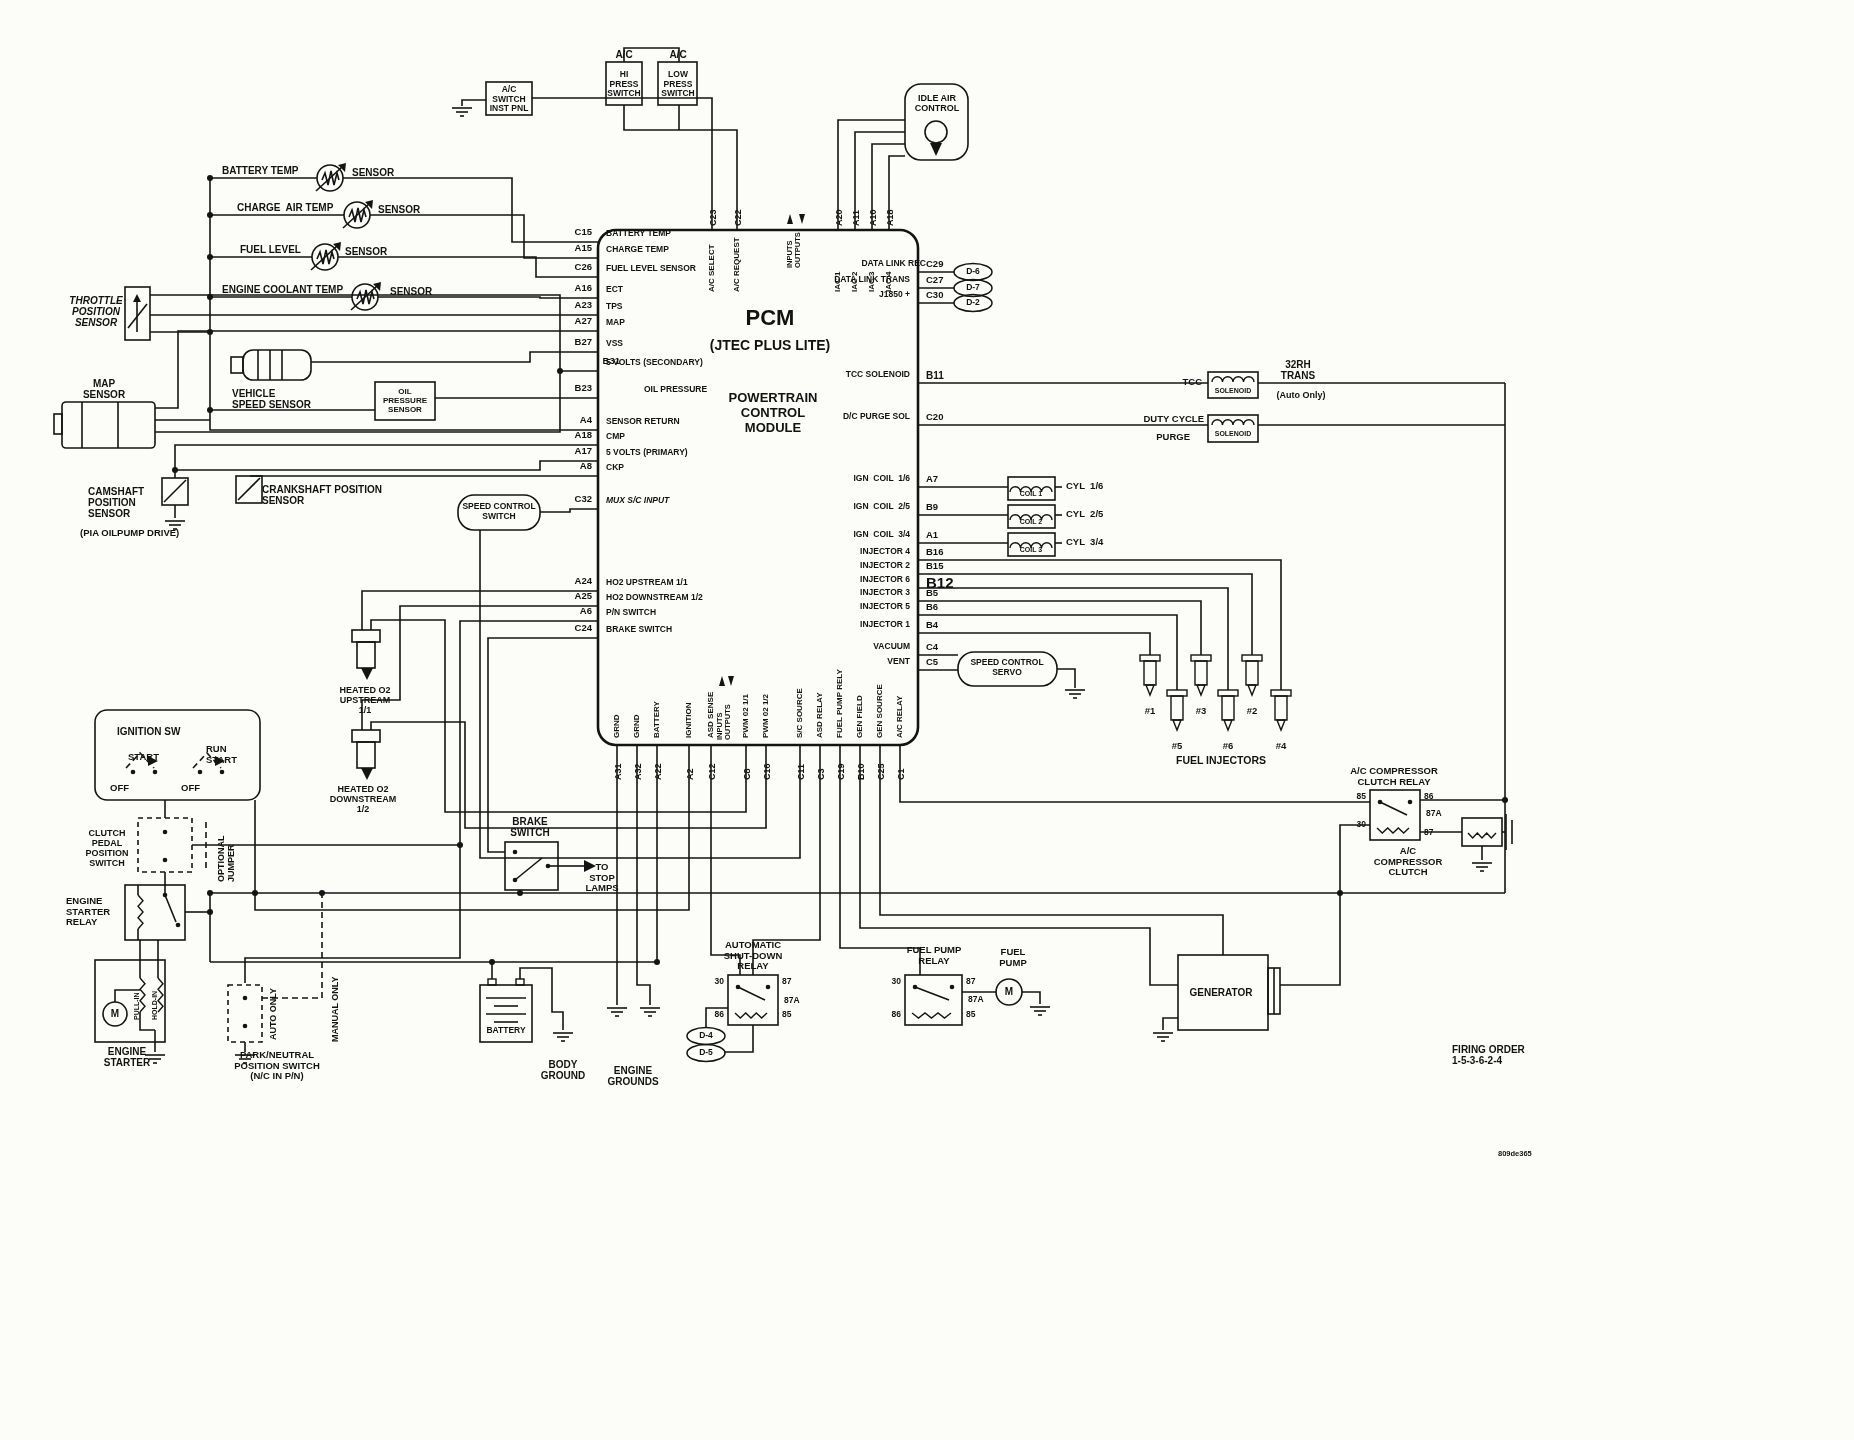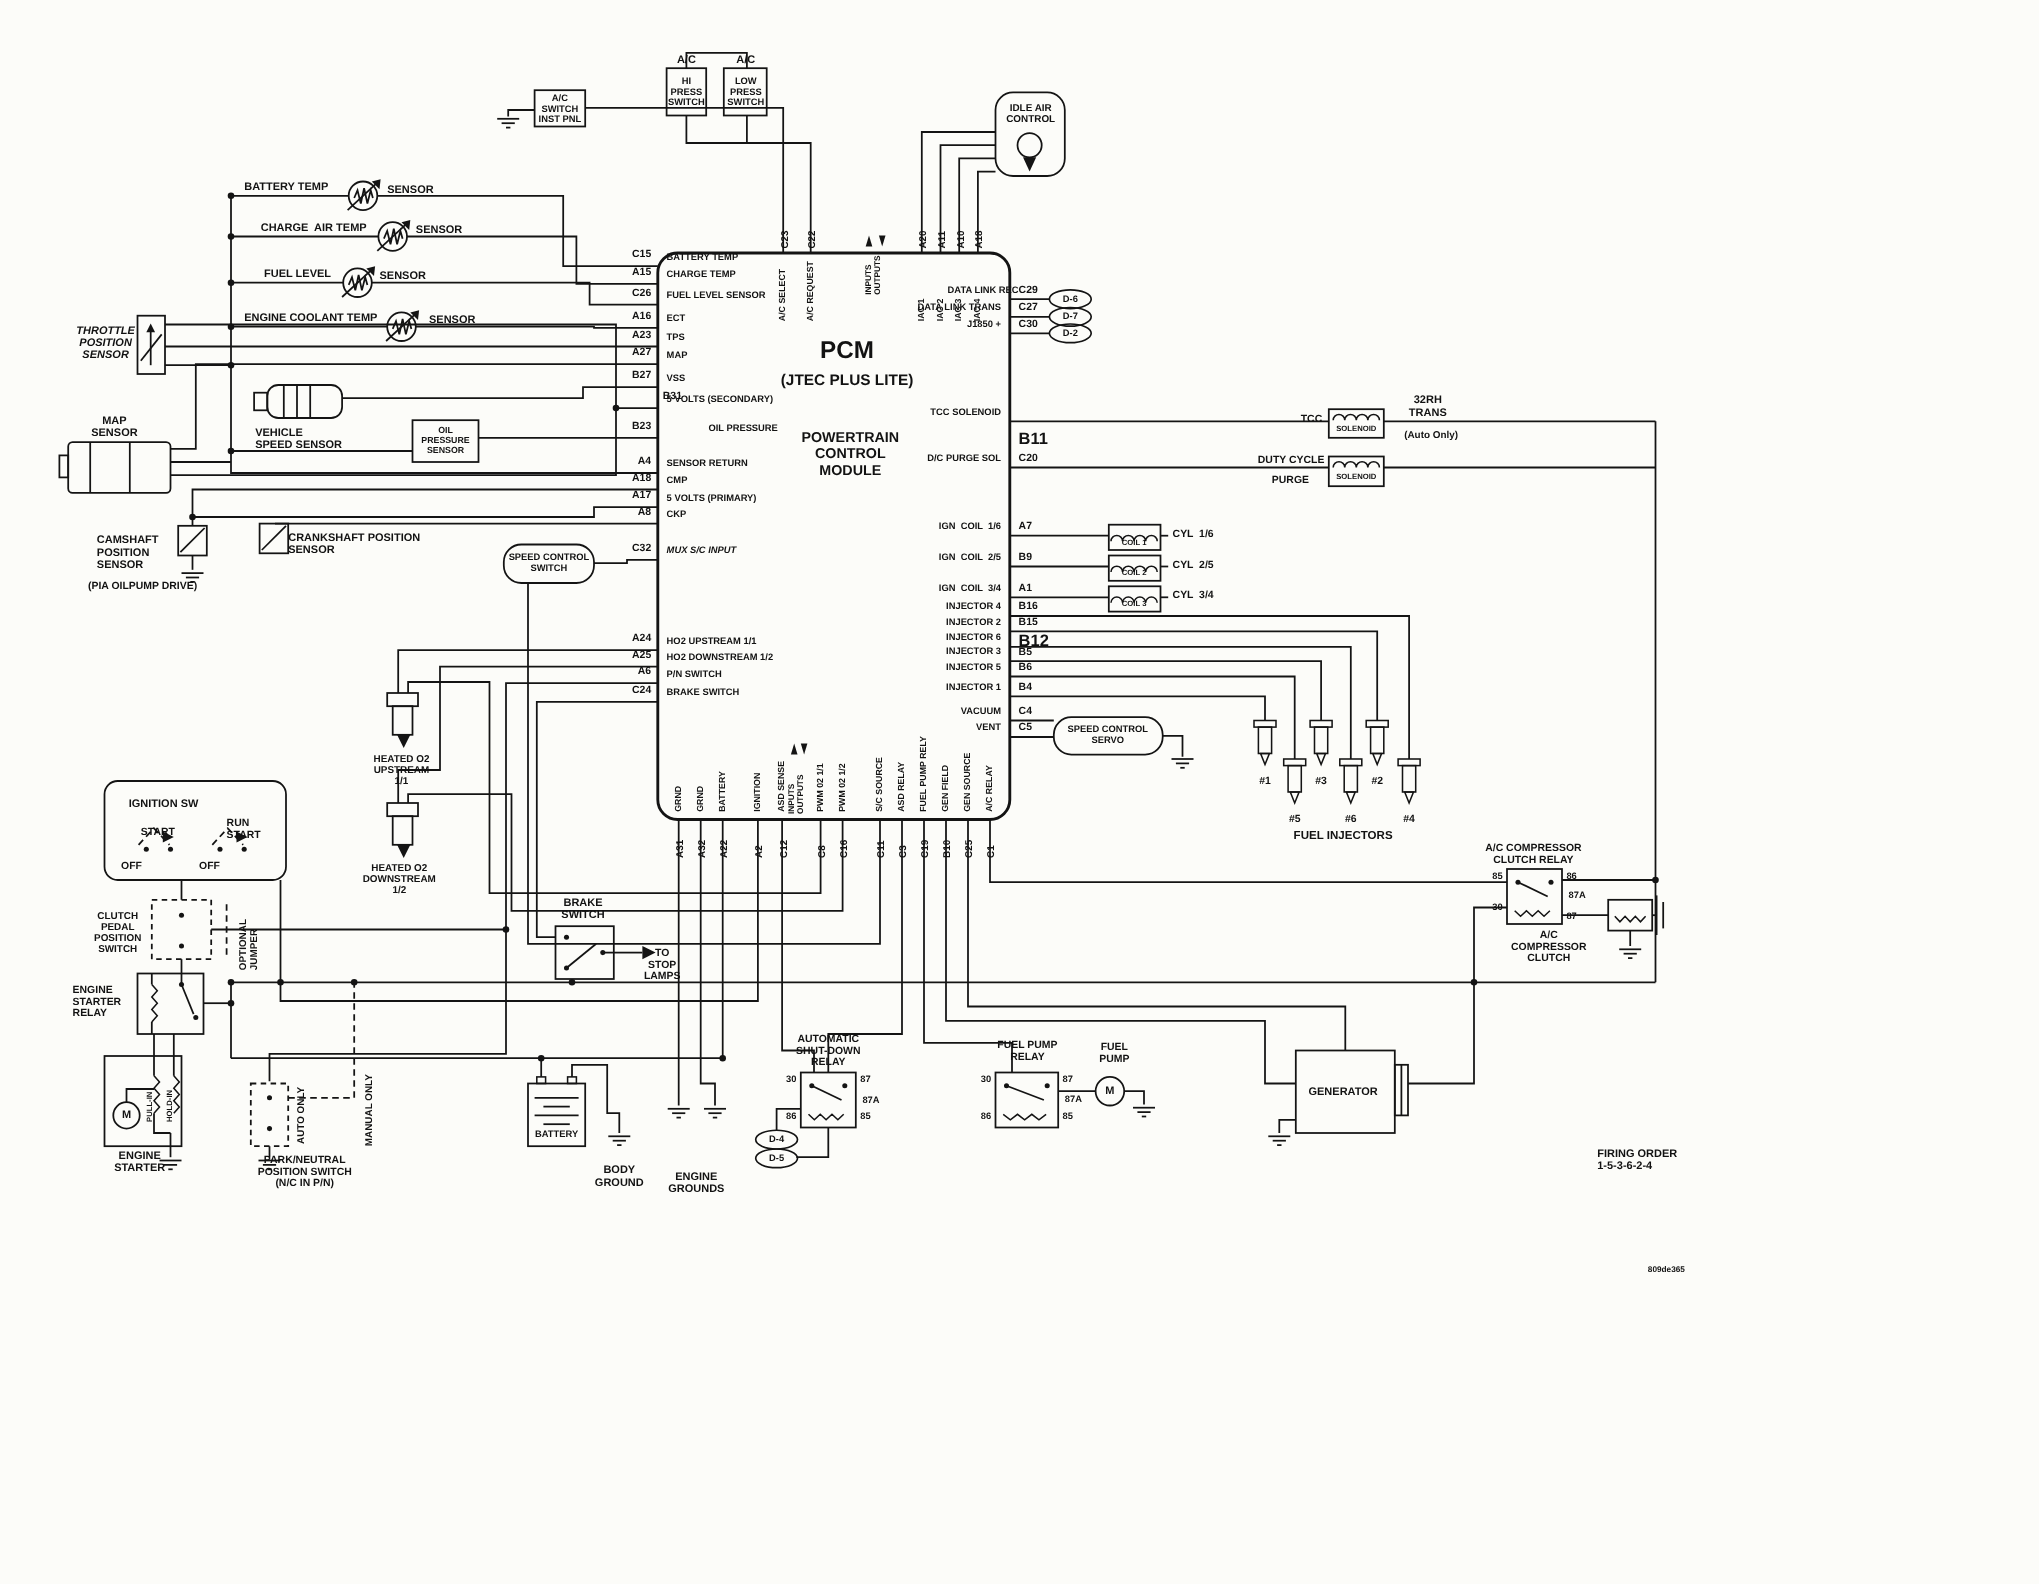--- a/index.html
+++ b/index.html
@@ -510,21 +510,21 @@
       <div class="lbl l" style="left: 606px; top: 608px; font-size: 8.5px;">P/N SWITCH</div>
       <div class="lbl r" style="left: 592px; top: 623px; font-size: 9.5px;">C24</div>
       <div class="lbl l" style="left: 606px; top: 625px; font-size: 8.5px;">BRAKE SWITCH</div>
       <div class="lbl r" style="left: 886px; top: 259px; font-size: 8.5px; margin-left: 40px;">DATA LINK REC</div>
       <div class="lbl l" style="left: 926px; top: 259px; font-size: 9.5px;">C29</div>
       <div class="lbl r" style="left: 910px; top: 275px; font-size: 8.5px;">DATA LINK TRANS</div>
       <div class="lbl l" style="left: 926px; top: 275px; font-size: 9.5px;">C27</div>
       <div class="lbl r" style="left: 910px; top: 290px; font-size: 8.5px;">J1850 +</div>
       <div class="lbl l" style="left: 926px; top: 290px; font-size: 9.5px;">C30</div>
       <div class="lbl r" style="left: 910px; top: 370px; font-size: 8.5px;">TCC SOLENOID</div>
-      <div class="lbl l" style="left: 926px; top: 392px; font-size: 15px;">B11</div>
+      <div class="lbl l" style="left: 926px; top: 370px; font-size: 10px;">B11</div>
       <div class="lbl r" style="left: 910px; top: 412px; font-size: 8.5px;">D/C PURGE SOL</div>
       <div class="lbl l" style="left: 926px; top: 412px; font-size: 9.5px;">C20</div>
       <div class="lbl r" style="left: 910px; top: 474px; font-size: 8.5px;">IGN  COIL  1/6</div>
       <div class="lbl l" style="left: 926px; top: 474px; font-size: 9.5px;">A7</div>
       <div class="lbl r" style="left: 910px; top: 502px; font-size: 8.5px;">IGN  COIL  2/5</div>
       <div class="lbl l" style="left: 926px; top: 502px; font-size: 9.5px;">B9</div>
       <div class="lbl r" style="left: 910px; top: 530px; font-size: 8.5px;">IGN  COIL  3/4</div>
       <div class="lbl l" style="left: 926px; top: 530px; font-size: 9.5px;">A1</div>
       <div class="lbl r" style="left: 910px; top: 547px; font-size: 8.5px;">INJECTOR 4</div>
       <div class="lbl l" style="left: 926px; top: 547px; font-size: 9.5px;">B16</div>

